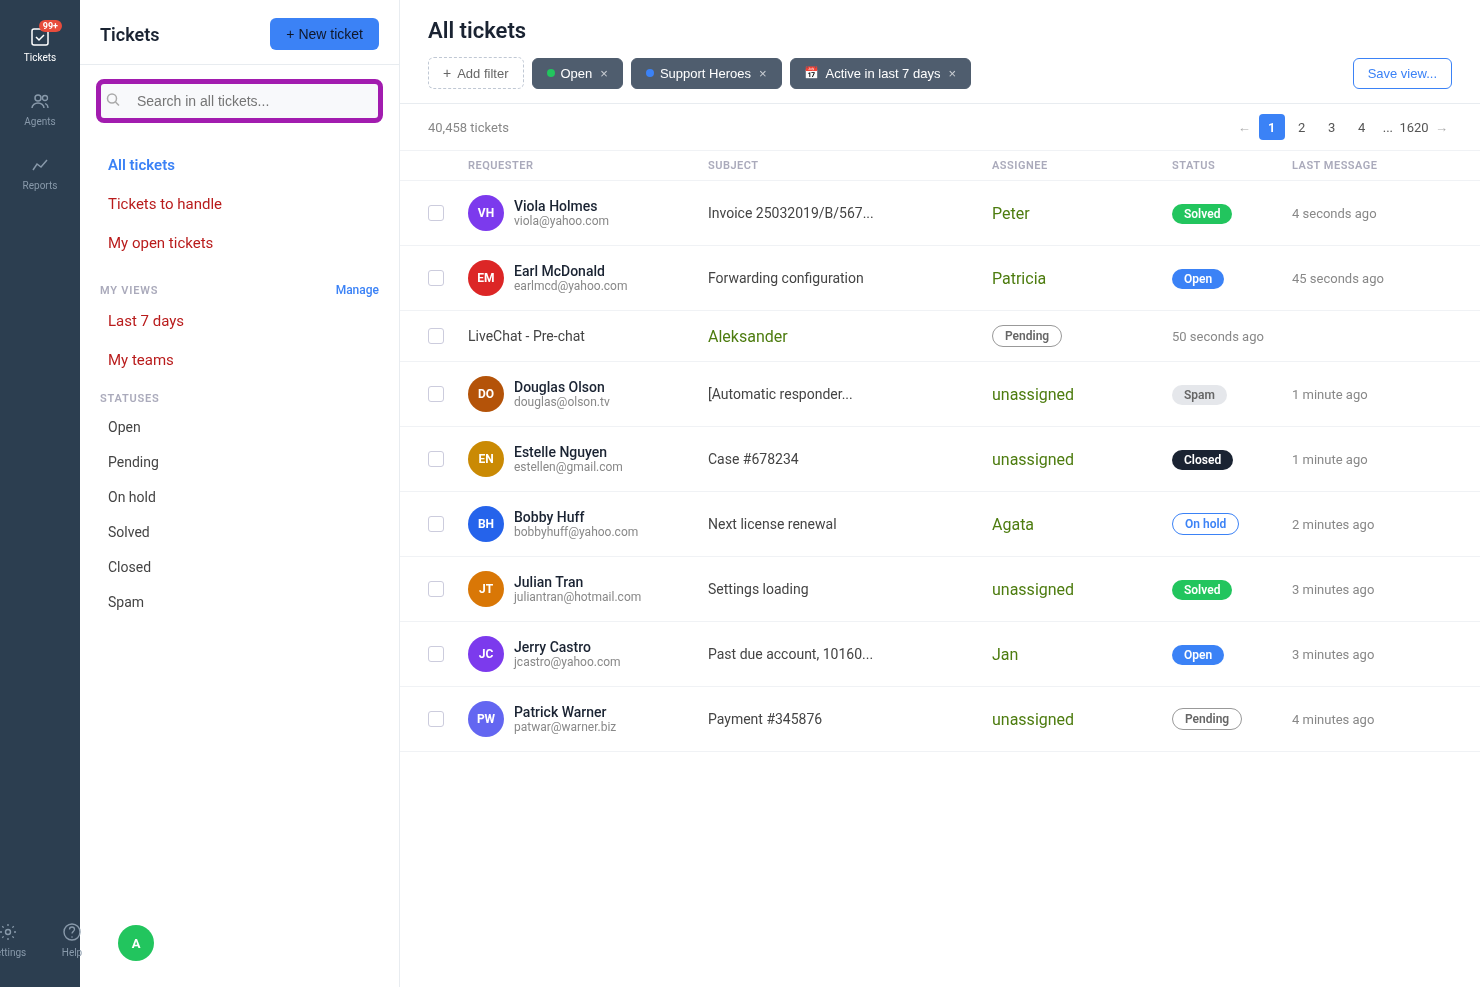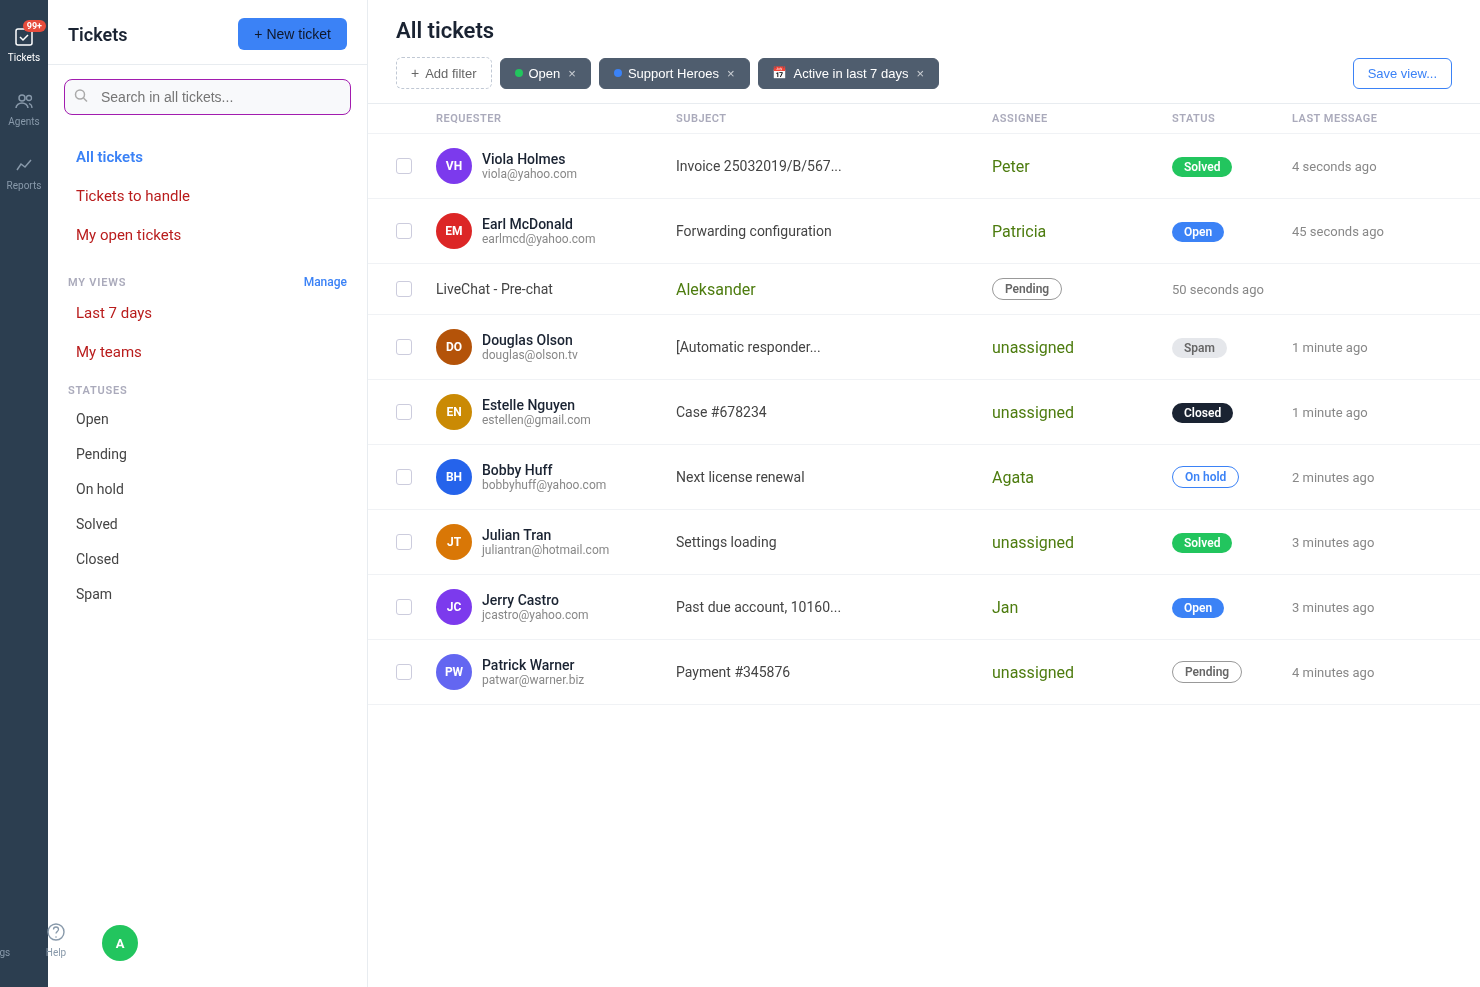--- a/index.html
+++ b/index.html
@@ -1,20 +1,20 @@
 <!DOCTYPE html>
 <html><head>
   <meta charset="utf-8">
   <style>
     * { box-sizing: border-box; margin: 0; padding: 0; }
     body { font-family: -apple-system, BlinkMacSystemFont, 'Segoe UI', Roboto, sans-serif; display: flex; height: 987px; overflow: hidden; background: #f5f6fa; }
 
     
     .icon-bar {
-      width: 48px;
+      width: 80px;
       background: #2c3e50;
       display: flex;
       flex-direction: column;
       align-items: center;
       padding: 12px 0;
       gap: 0;
       flex-shrink: 0;
     }
     .icon-bar-item {
       width: 64px;
@@ -104,21 +104,21 @@
       align-items: center;
       gap: 4px;
     }
     .search-box {
       margin: 14px 16px;
       position: relative;
     }
     .search-box input {
       width: 100%;
       padding: 9px 12px 9px 36px;
-      border: 1px solid #a21caf;
+      border: 5px solid #a21caf;
       border-radius: 8px;
       font-size: 14px;
       color: #666;
       outline: none;
       background: #f8f9fb;
     }
     .search-icon-pos {
       position: absolute;
       left: 10px;
       top: 50%;
@@ -476,20 +476,33 @@
         <span>Active in last 7 days</span>
         <span style="margin-left:2px;opacity:0.7;">×</span>
       </button>
       <button class="filter-btn save-view">
         <span>Save view...</span>
       </button>
     </div>
   </div>
 
   <div class="table-area">
+    <div class="table-meta">
+      <span>40,458 tickets</span>
+      <div class="pagination">
+        <span class="page-arrow">←</span>
+        <span class="page-num current">1</span>
+        <span class="page-num">2</span>
+        <span class="page-num">3</span>
+        <span class="page-num">4</span>
+        <span style="padding:0 4px;">...</span>
+        <span class="page-num">1620</span>
+        <span class="page-arrow">→</span>
+      </div>
+    </div>
 
     <div class="table-header">
       <div></div>
       <div>REQUESTER</div>
       <div>SUBJECT</div>
       <div>ASSIGNEE</div>
       <div>STATUS</div>
       <div>LAST MESSAGE</div>
     </div>
 

